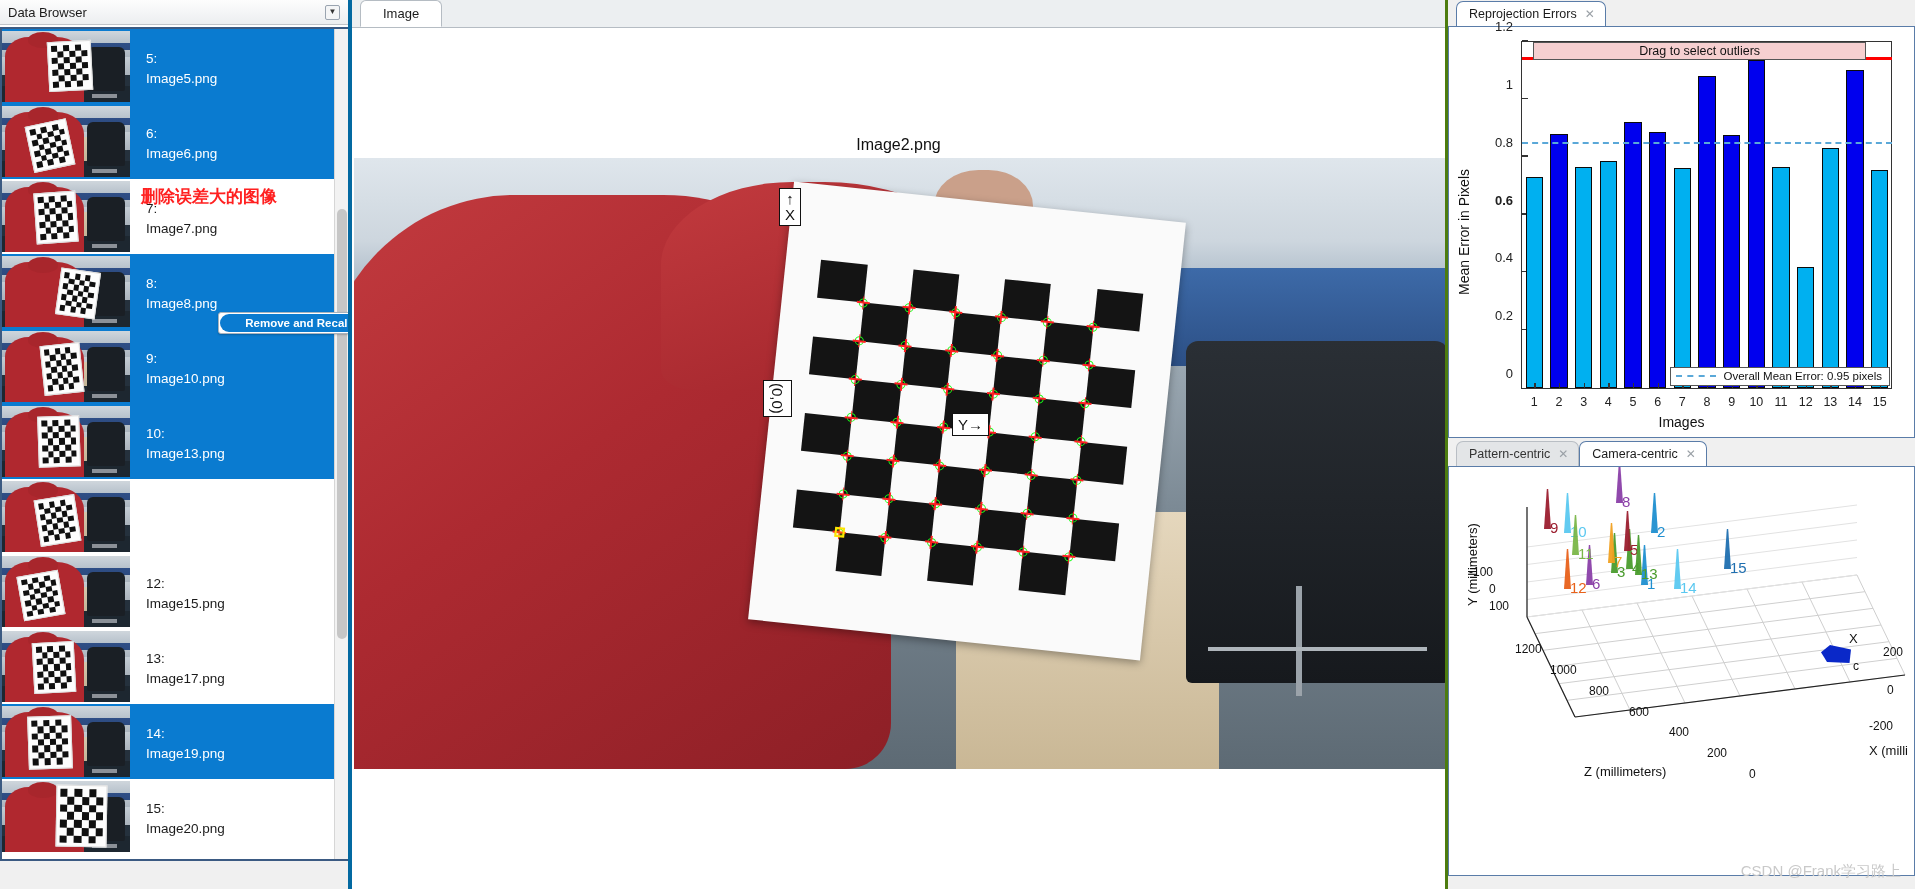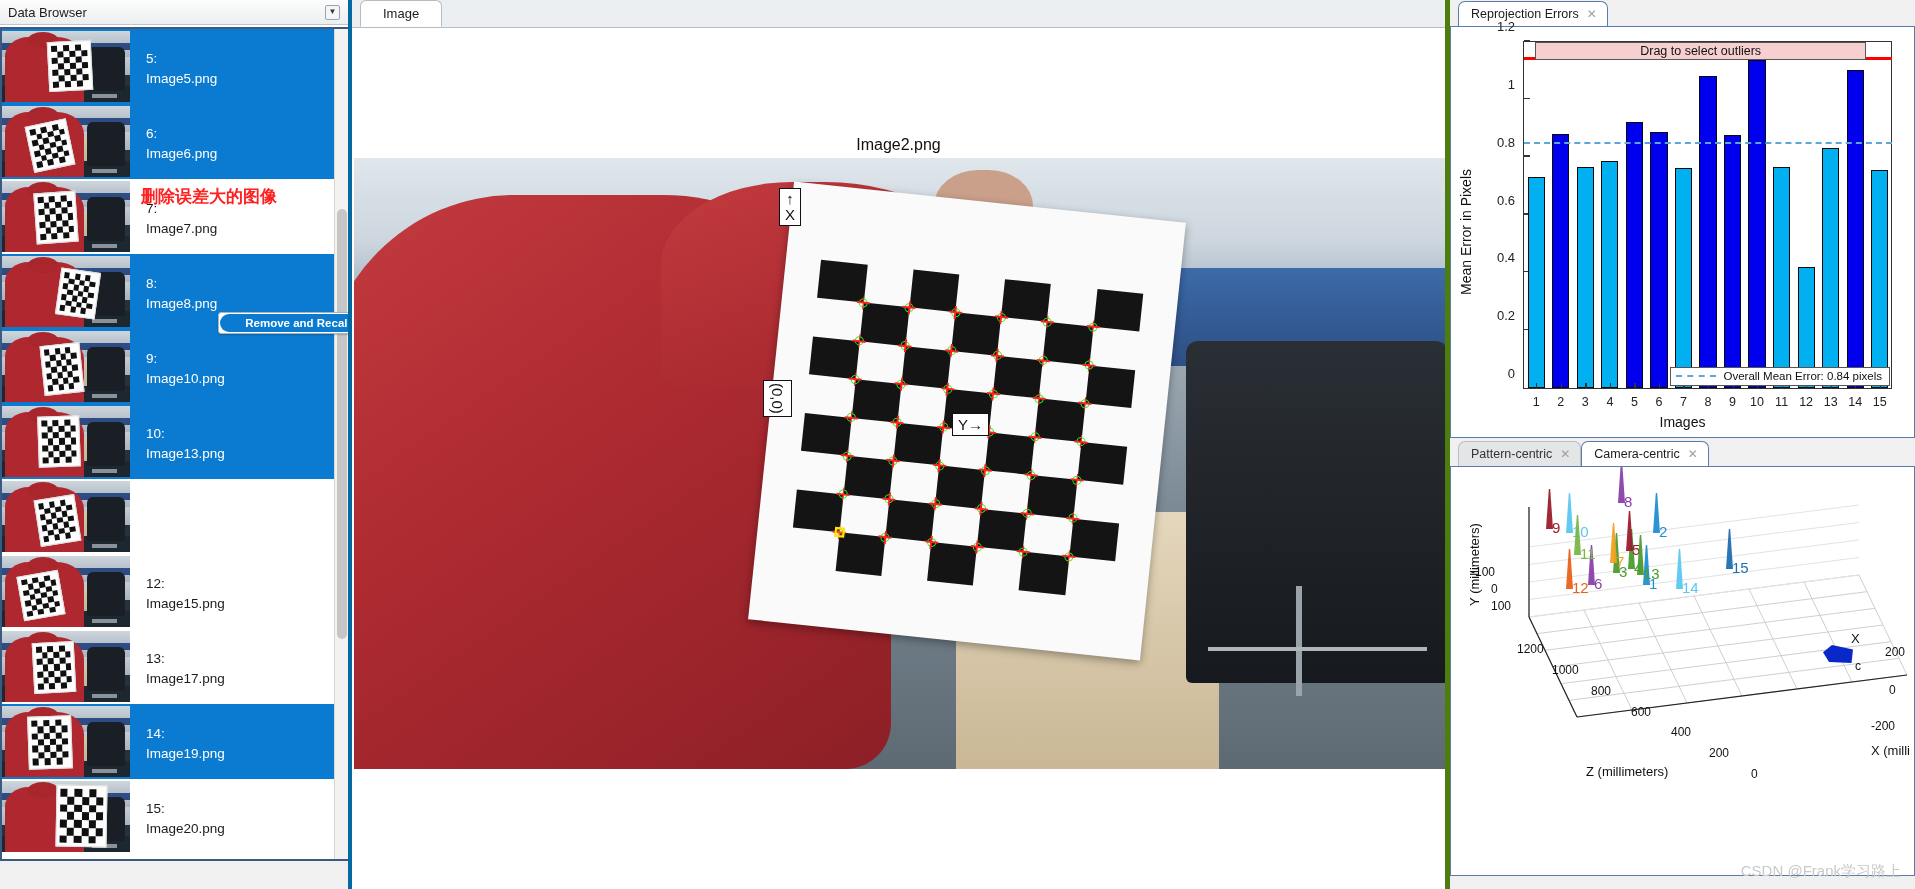--- a/index.html
+++ b/index.html
@@ -168,21 +168,21 @@
   .legend .gsym { width:13px; height:13px; border:1.6px solid #00d400; border-radius:50%; }
   .legend .ysym { width:12px; height:12px; border:1.6px solid #e0d400; background:#fff; }
   .legend .rsym { width:13px; height:13px; position:relative; }
   .legend .rsym:before, .legend .rsym:after { content:""; position:absolute; background:#ff2020; }
   .legend .rsym:before { left:50%; top:0; width:1.7px; height:100%; margin-left:-0.85px; }
   .legend .rsym:after  { top:50%; left:0; height:1.7px; width:100%; margin-top:-0.85px; }
 
   
   .right {
     width:470px; height:889px; background:#4d7c0f;
-    display:flex; flex-direction:column; border-left:5px solid #4d7c0f;
+    display:flex; flex-direction:column; border-left:3px solid #4d7c0f;
   }
   .rpanel { position:relative; background:#f0f0f0; }
   .rtabbar { height:26px; display:flex; align-items:flex-end; padding-left:8px; background:#f0f0f0; }
   .rtab {
     height:25px; padding:0 10px 0 12px; display:flex; align-items:center; gap:8px;
     font-size:12.5px; color:#1b1b1b; background:#ffffff;
     border:1px solid #5a7ca8; border-bottom:none; border-radius:7px 7px 0 0;
   }
   .rtab.inactive { background:#e3e5e7; border-color:#b9bec4; color:#333; }
   .rtab .x { color:#9aa0a6; font-size:12px; }
@@ -1068,21 +1068,21 @@
       <div class="rbody" style="height:412px;">
         <div class="chartbox">
           <div class="ylabel">Mean Error in Pixels</div>
           <div class="xlabel">Images</div>
           <div class="plotarea" id="plotarea">
               <div class="ytick" style="bottom: 0%;">0</div>
               <div class="ytick" style="bottom: 16.6667%;">0.2</div>
               <div class="ytickmark" style="bottom: 16.6667%;"></div>
               <div class="ytick" style="bottom: 33.3333%;">0.4</div>
               <div class="ytickmark" style="bottom: 33.3333%;"></div>
-              <div class="ytick" style="bottom: 50%;">0.6</div>
+              <div class="ytick" style="bottom: 50%; font-weight: bold;">0.6</div>
               <div class="ytickmark" style="bottom: 50%;"></div>
               <div class="ytick" style="bottom: 66.6667%;">0.8</div>
               <div class="ytickmark" style="bottom: 66.6667%;"></div>
               <div class="ytick" style="bottom: 83.3333%;">1</div>
               <div class="ytickmark" style="bottom: 83.3333%;"></div>
               <div class="ytick" style="bottom: 100%;">1.2</div>
               <div class="ytickmark" style="bottom: 100%;"></div>
               <div class="bar" title="1: 0.73" style="left: 1%; width: 4.66667%; height: 60.8333%; background: rgb(0, 176, 240);"></div>
               <div class="xtick" style="left: 3.33333%;">1</div>
               <div class="xtickmark" style="left: 3.33333%;"></div>
@@ -1130,21 +1130,21 @@
               <div class="xtickmark" style="left: 96.6667%;"></div>
               <div style="position: absolute; left: 0px; right: 0px; top: 0px; border-top: 1.3px solid rgb(51, 51, 51);"></div>
               <div style="position: absolute; top: 0px; bottom: 0px; right: 0px; border-right: 1.3px solid rgb(51, 51, 51);"></div>
               <div class="meanline" style="bottom: 70.4167%; border-top-color: rgb(90, 168, 216);"></div>
               <div class="redline" style="bottom: 94.5833%; border-top-color: rgb(255, 0, 0);"></div>
               <div class="dragband" style="left: 3%; right: 7%; bottom: 94.5833%; height: 18px; background: rgb(246, 207, 208);">
                 <span>Drag to select outliers</span>
               </div>
               <div class="chartlegend" style="right: 2px; bottom: 2px;">
                 <span class="dash"></span>
-                <span>Overall Mean Error: 0.84 pixels</span>
+                <span>Overall Mean Error: 0.95 pixels</span>
               </div>
             </div>
         </div>
       </div>
     </div>
 
     <div class="rpanel" style="flex:1;">
       <div class="rtabbar">
         <div class="rtab inactive">
           <span>Pattern-centric</span>

